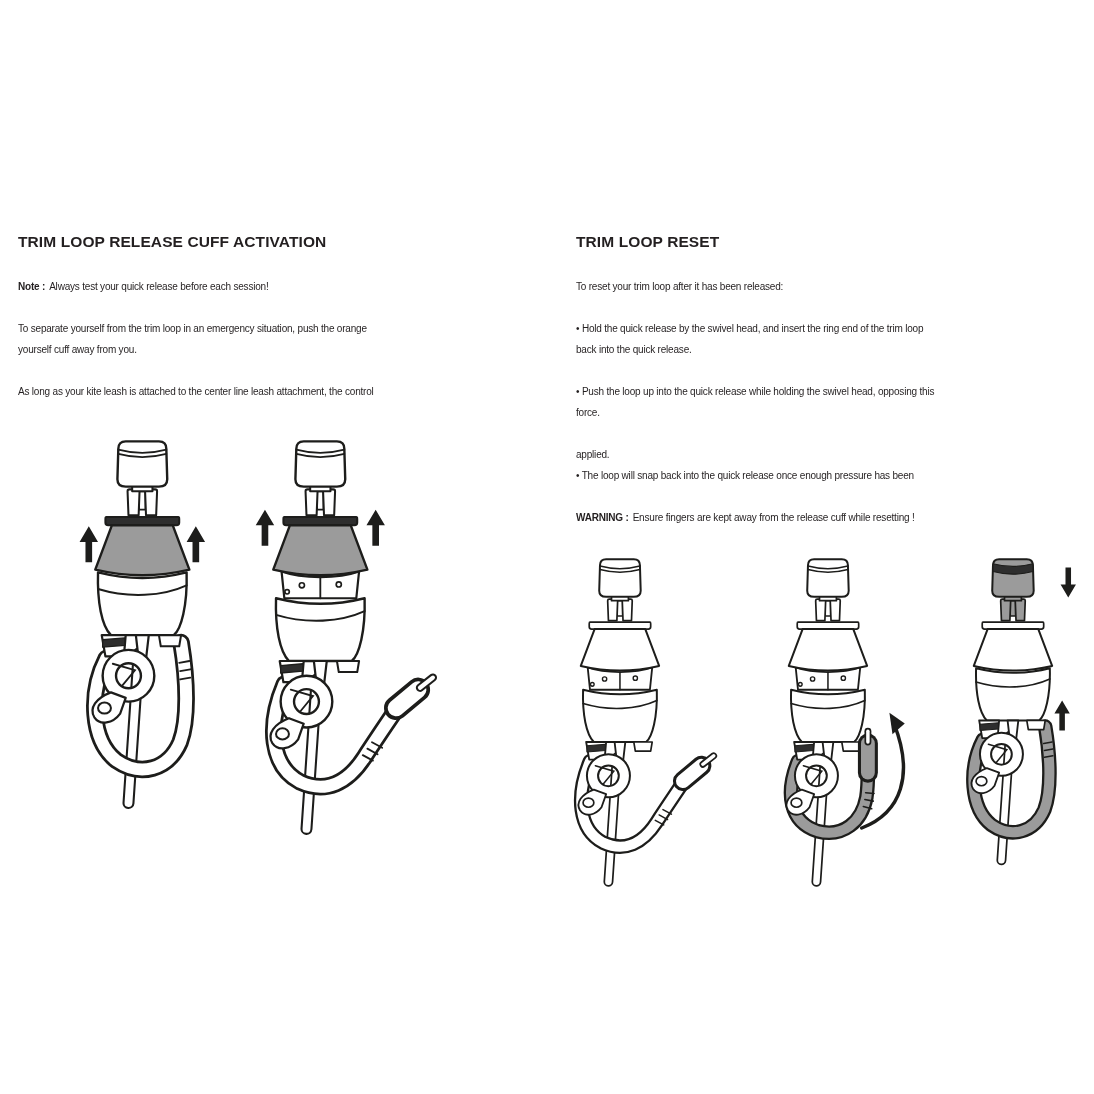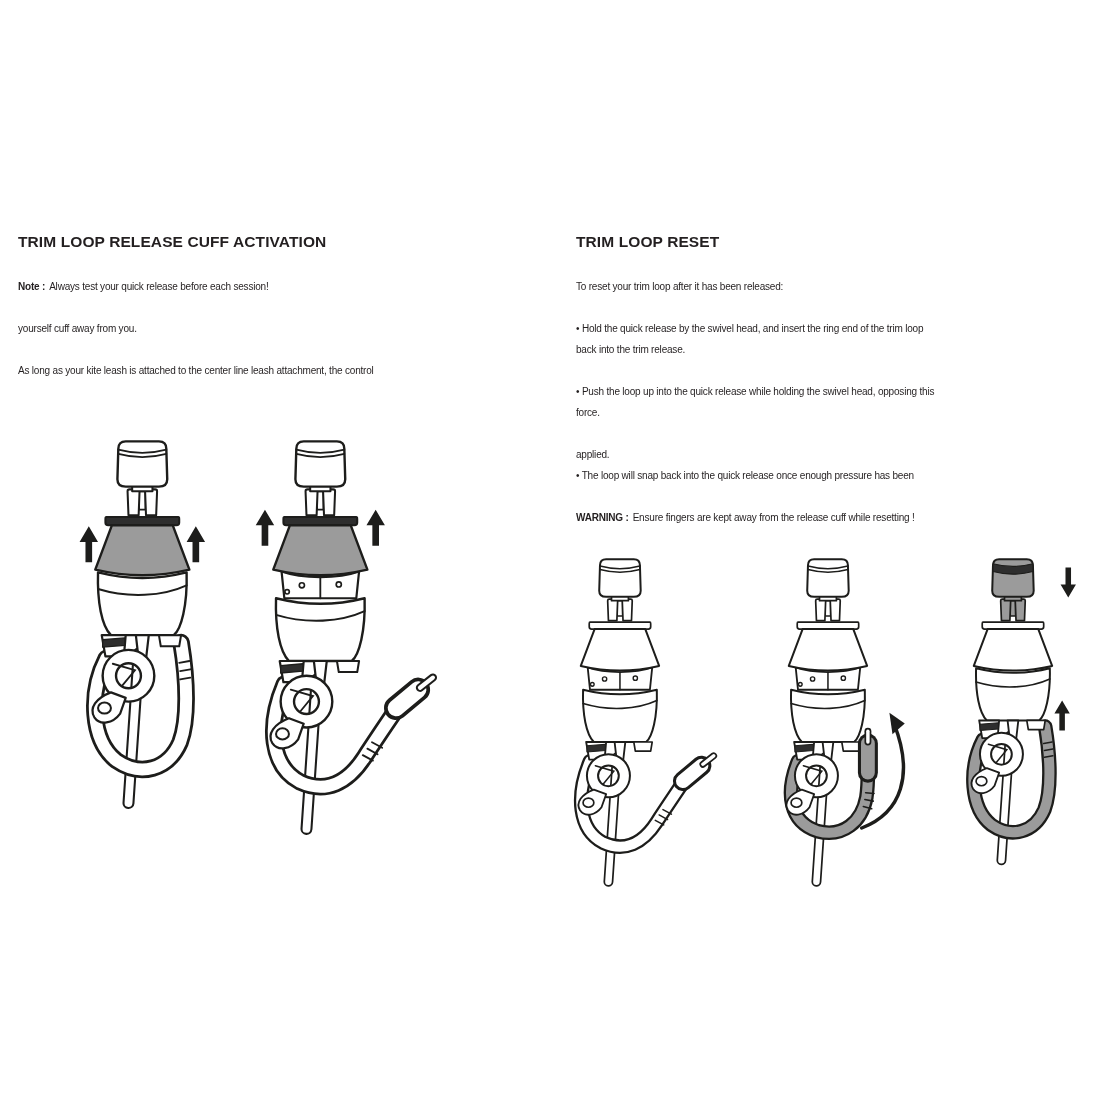--- a/index.html
+++ b/index.html
@@ -41,35 +41,36 @@
 </style>
 </head>
 <body>
 
 <div class="page">
 
   <section class="col left">
     <h1>TRIM LOOP RELEASE CUFF ACTIVATION</h1>
     <p class="block"><b class="lbl">Note :</b><span>Always test your quick release before each session!</span></p>
     <p class="block">
+      <span class="line">To separate yourself from the trim loop in an emergency situation, push the orange</span>
       <span class="line">yourself cuff away from you.</span>
     </p>
     <p class="block">
       <span class="line">As long as your kite leash is attached to the center line leash attachment, the control</span>
     </p>
   </section>
 
   <section class="col right">
     <h1>TRIM LOOP RESET</h1>
     <p class="block">
       <span class="line">To reset your trim loop after it has been released:</span>
     </p>
     <p class="block">
       <span class="line">• Hold the quick release by the swivel head, and insert the ring end of the trim loop</span>
-      <span class="line">back into the trim release.</span>
+      <span class="line">back into the quick release.</span>
     </p>
     <p class="block">
       <span class="line">• Push the loop up into the quick release while holding the swivel head, opposing this</span>
       <span class="line">force.</span>
     </p>
     <p class="block">
       <span class="line">applied.</span>
       <span class="line">• The loop will snap back into the quick release once enough pressure has been</span>
     </p>
     <p class="block"><b class="lbl">WARNING :</b><span>Ensure fingers are kept away from the release cuff while resetting !</span></p>

